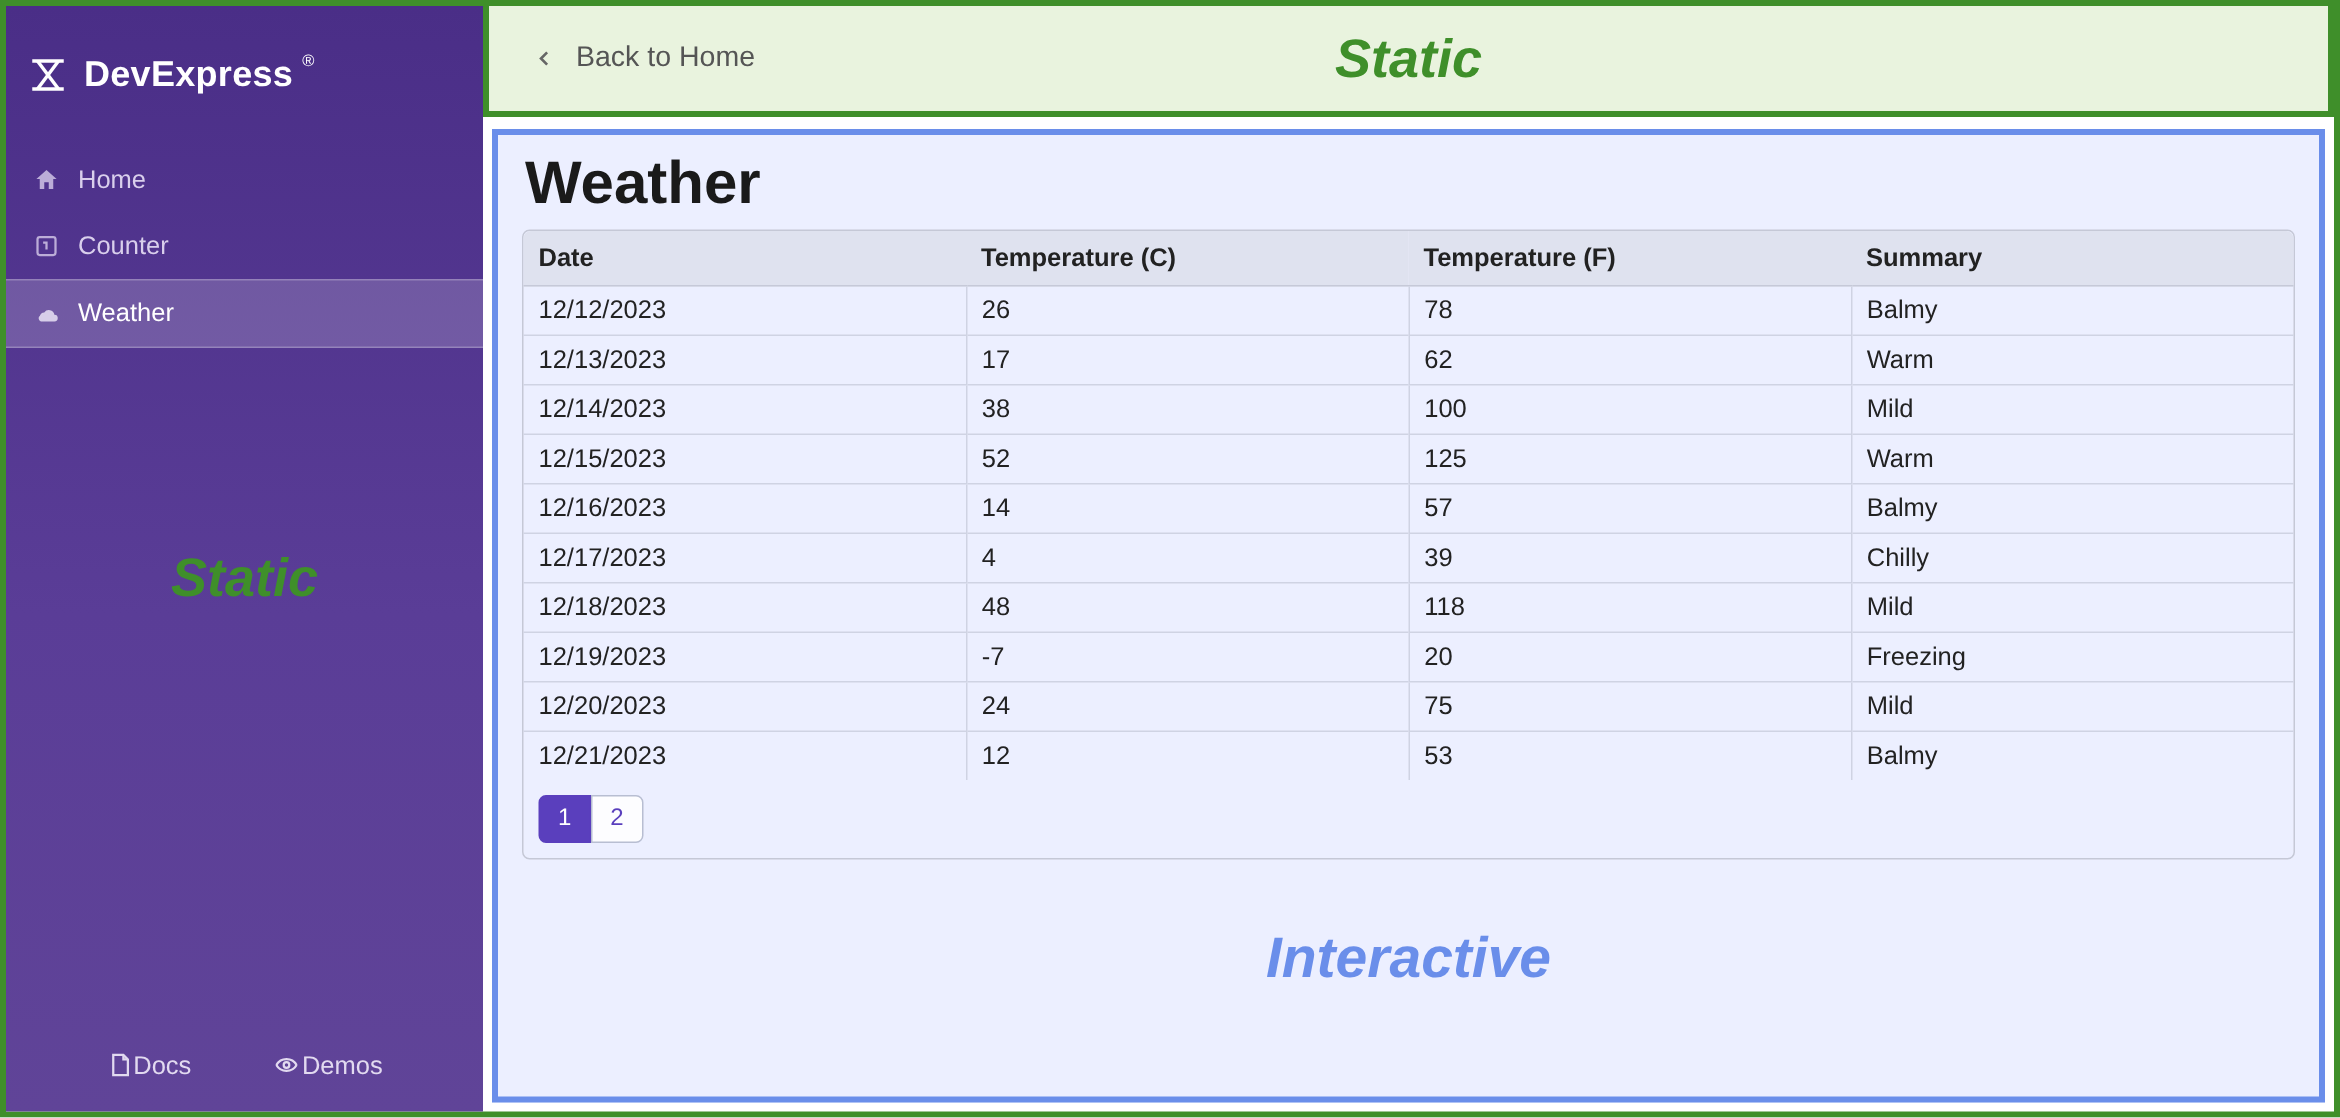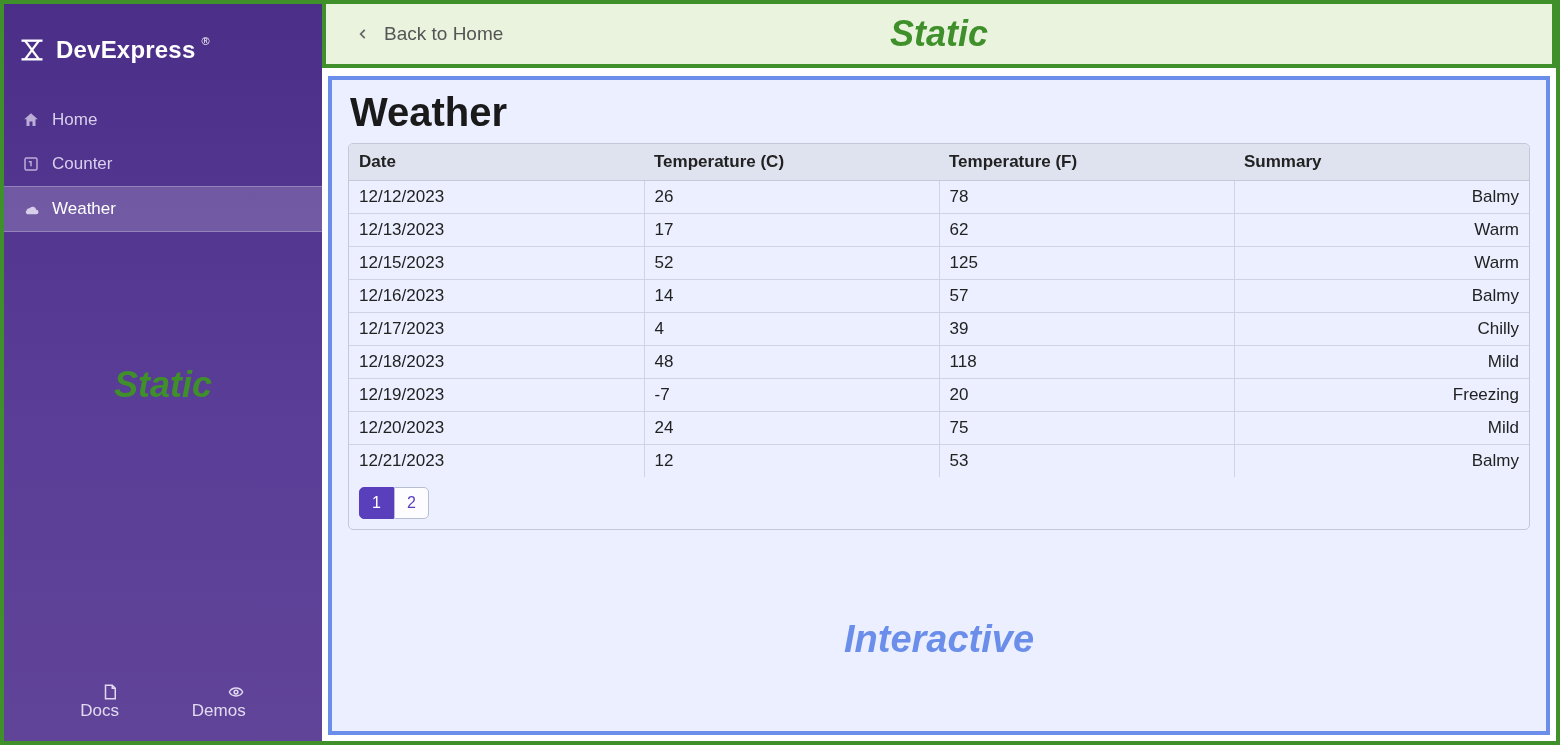--- a/index.html
+++ b/index.html
@@ -83,37 +83,36 @@
     .sidebar-bottom {
       position: absolute;
       bottom: 20px;
       left: 0; right: 0;
       display: flex;
       justify-content: space-around;
       padding: 0 40px;
     }
     .sidebar-bottom .link {
       display: flex;
-      align-items: flex-end;
+      align-items: flex-start;
       gap: 0;
       color: #e2daf0;
       font-size: 17px;
       cursor: pointer;
-      flex-direction: column;
     }
     
     .right {
       flex: 1;
       display: flex;
       flex-direction: column;
       height: 100%;
     }
     
     .topbar {
-      height: 64px;
+      height: 74px;
       border: 4px solid #3f8f2a;
       border-top: none;
       background: #e9f3de;
       position: relative;
       display: flex;
       align-items: center;
       padding-left: 30px;
     }
     .back-link {
       display: flex;
@@ -170,21 +169,21 @@
       border-bottom: 1px solid #c6c9d8;
     }
     table.grid th:first-child { border-top-left-radius: 5px; }
     table.grid th:last-child { border-top-right-radius: 5px; }
     table.grid td {
       padding: 6px 10px;
       border-top: 1px solid #cfd3e3;
       border-right: 1px solid #cfd3e3;
       color: #222;
     }
-    table.grid td:last-child { border-right: none; text-align: right; }
+    table.grid td:last-child { border-right: none; }
     table.grid td.num { text-align: left; }
     .pager {
       display: flex;
       gap: 0;
       margin: 10px 0 0 10px;
     }
     .page-btn {
       min-width: 34px;
       padding: 6px 12px;
       border: 1px solid #b8bed2;
@@ -319,20 +318,26 @@
                 <td class="num">78</td>
                 <td>Balmy</td>
               </tr>
               <tr>
                 <td>12/13/2023</td>
                 <td class="num">17</td>
                 <td class="num">62</td>
                 <td>Warm</td>
               </tr>
               <tr>
+                <td>12/14/2023</td>
+                <td class="num">38</td>
+                <td class="num">100</td>
+                <td>Mild</td>
+              </tr>
+              <tr>
                 <td>12/15/2023</td>
                 <td class="num">52</td>
                 <td class="num">125</td>
                 <td>Warm</td>
               </tr>
               <tr>
                 <td>12/16/2023</td>
                 <td class="num">14</td>
                 <td class="num">57</td>
                 <td>Balmy</td>

